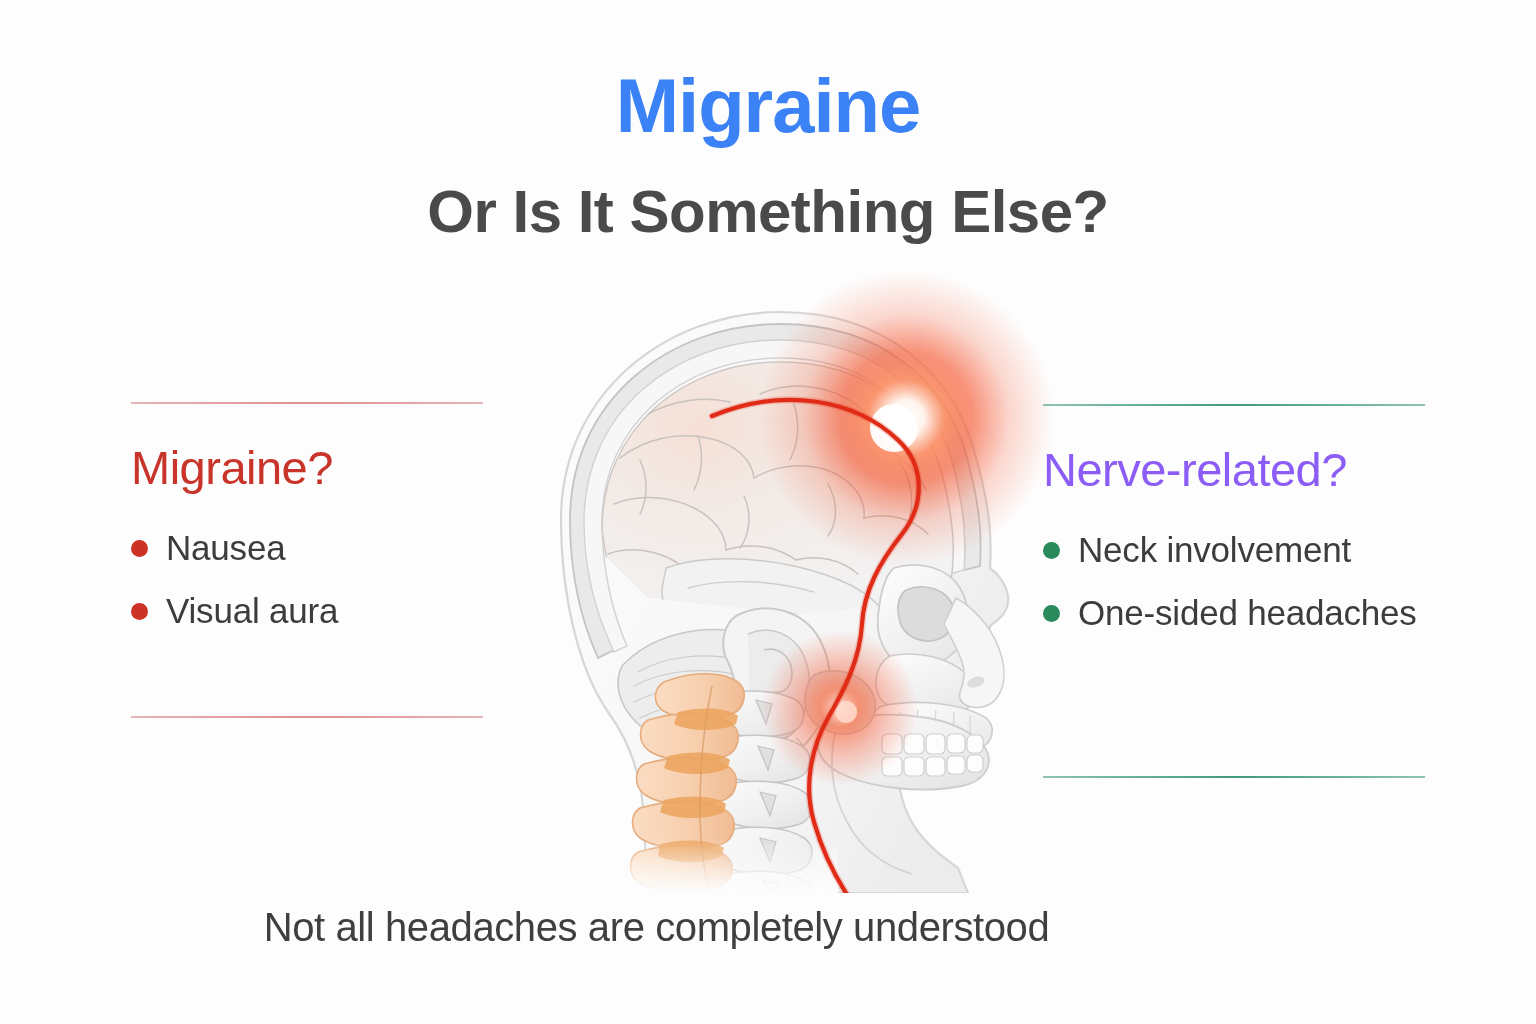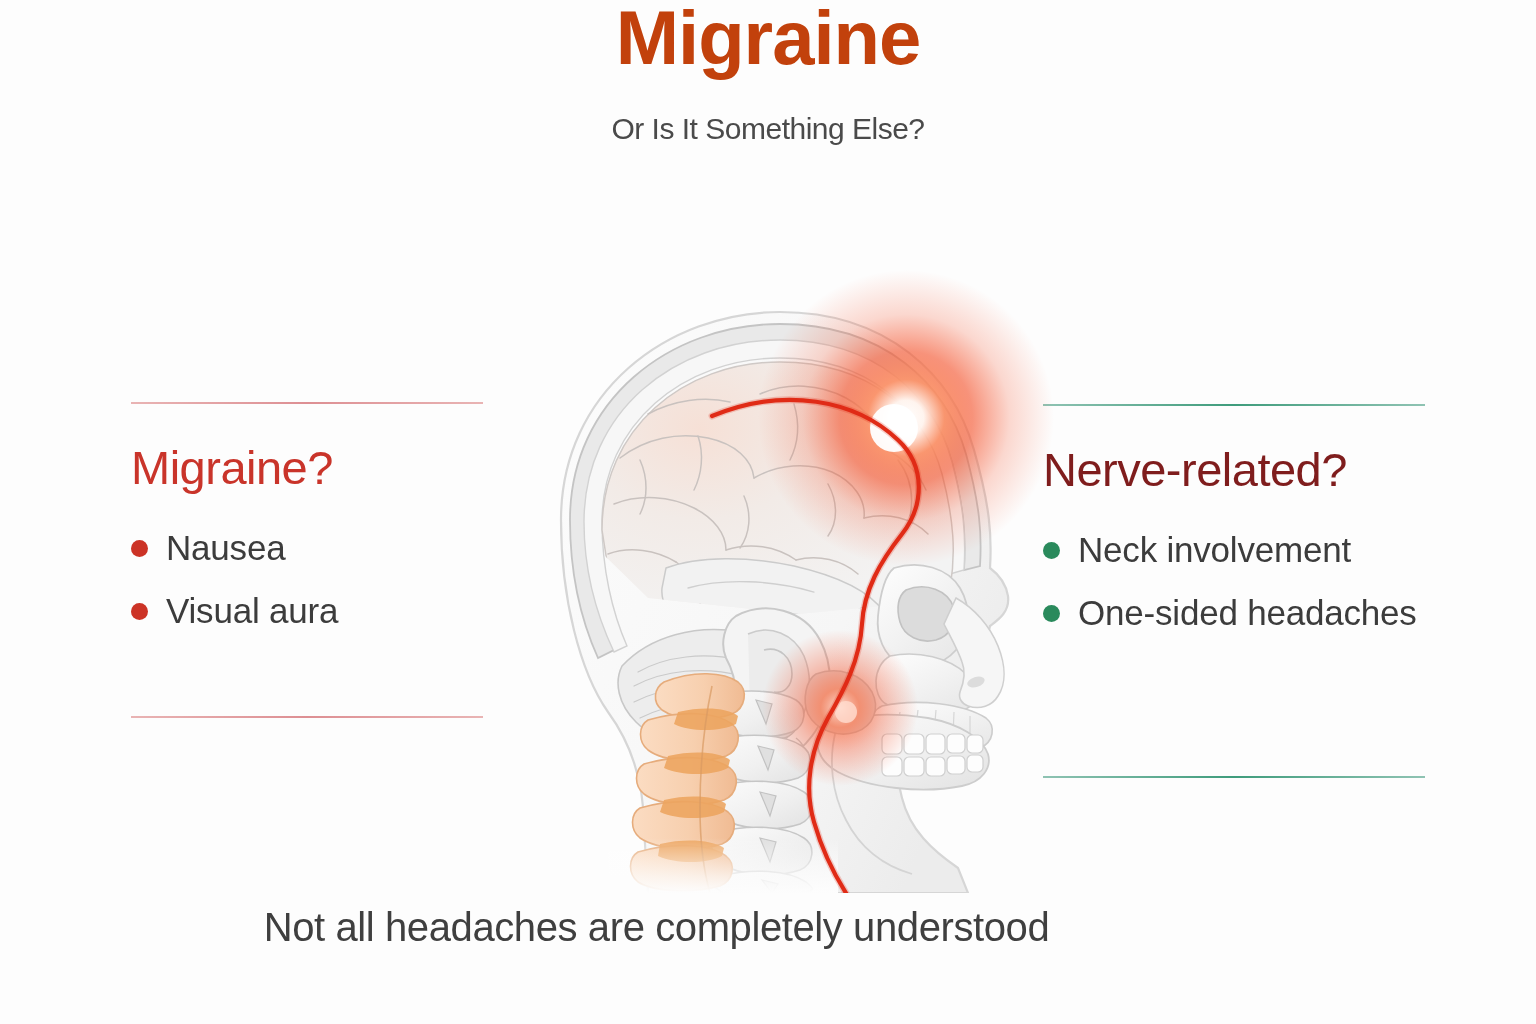--- a/index.html
+++ b/index.html
@@ -8,43 +8,43 @@
     background:#fdfdfd;
     font-family:"Liberation Sans", sans-serif;
     color:#3a3a3a;
     position:relative;
     overflow:hidden;
   }
 
   
   #header { position:absolute; top:0; left:0; width:1536px; text-align:center; }
   #title {
-    font-size:76px; font-weight:bold; color:#c2410c;
-    letter-spacing:-1px; line-height:1; 
+    font-size:76px; font-weight:bold; color:#3b82f6;
+    letter-spacing:-1px; line-height:1; padding-top:68px;
   }
   #subtitle {
-    font-size:30px; font-weight:normal; color:#4a4a4a;
+    font-size:60px; font-weight:bold; color:#4a4a4a;
     line-height:1; padding-top:38px; letter-spacing:-0.5px;
   }
 
   
   .panel { position:absolute; }
   #panel-left  { left:131px;  top:402px; width:352px; }
   #panel-right { left:1043px; top:404px; width:382px; }
 
   .rule { height:2px; width:100%; border:0; }
   .rule-red   { background:linear-gradient(90deg,#e9b4b4 0%,#dd8f93 50%,#e9b4b4 100%); }
   .rule-green { background:linear-gradient(90deg,#8fc3b3 0%,#3f9c7c 50%,#8fc3b3 100%); }
 
   .panel-heading {
     font-size:47px; font-weight:normal; line-height:1;
     letter-spacing:-0.5px; white-space:nowrap;
   }
   #heading-left  { color:#c9342a; margin-top:40px; }
-  #heading-right { color:#7f1d1d; margin-top:40px; }
+  #heading-right { color:#8b5cf6; margin-top:40px; }
 
   ul.bullets { list-style:none; margin-top:36px; }
   ul.bullets li {
     display:flex; align-items:flex-start;
     font-size:35px; color:#3c3c3c; line-height:1.18;
     margin-bottom:22px; letter-spacing:-0.2px;
   }
   .dot {
     width:17px; height:17px; border-radius:50%;
     flex:0 0 17px; margin-top:13px; margin-right:18px;

